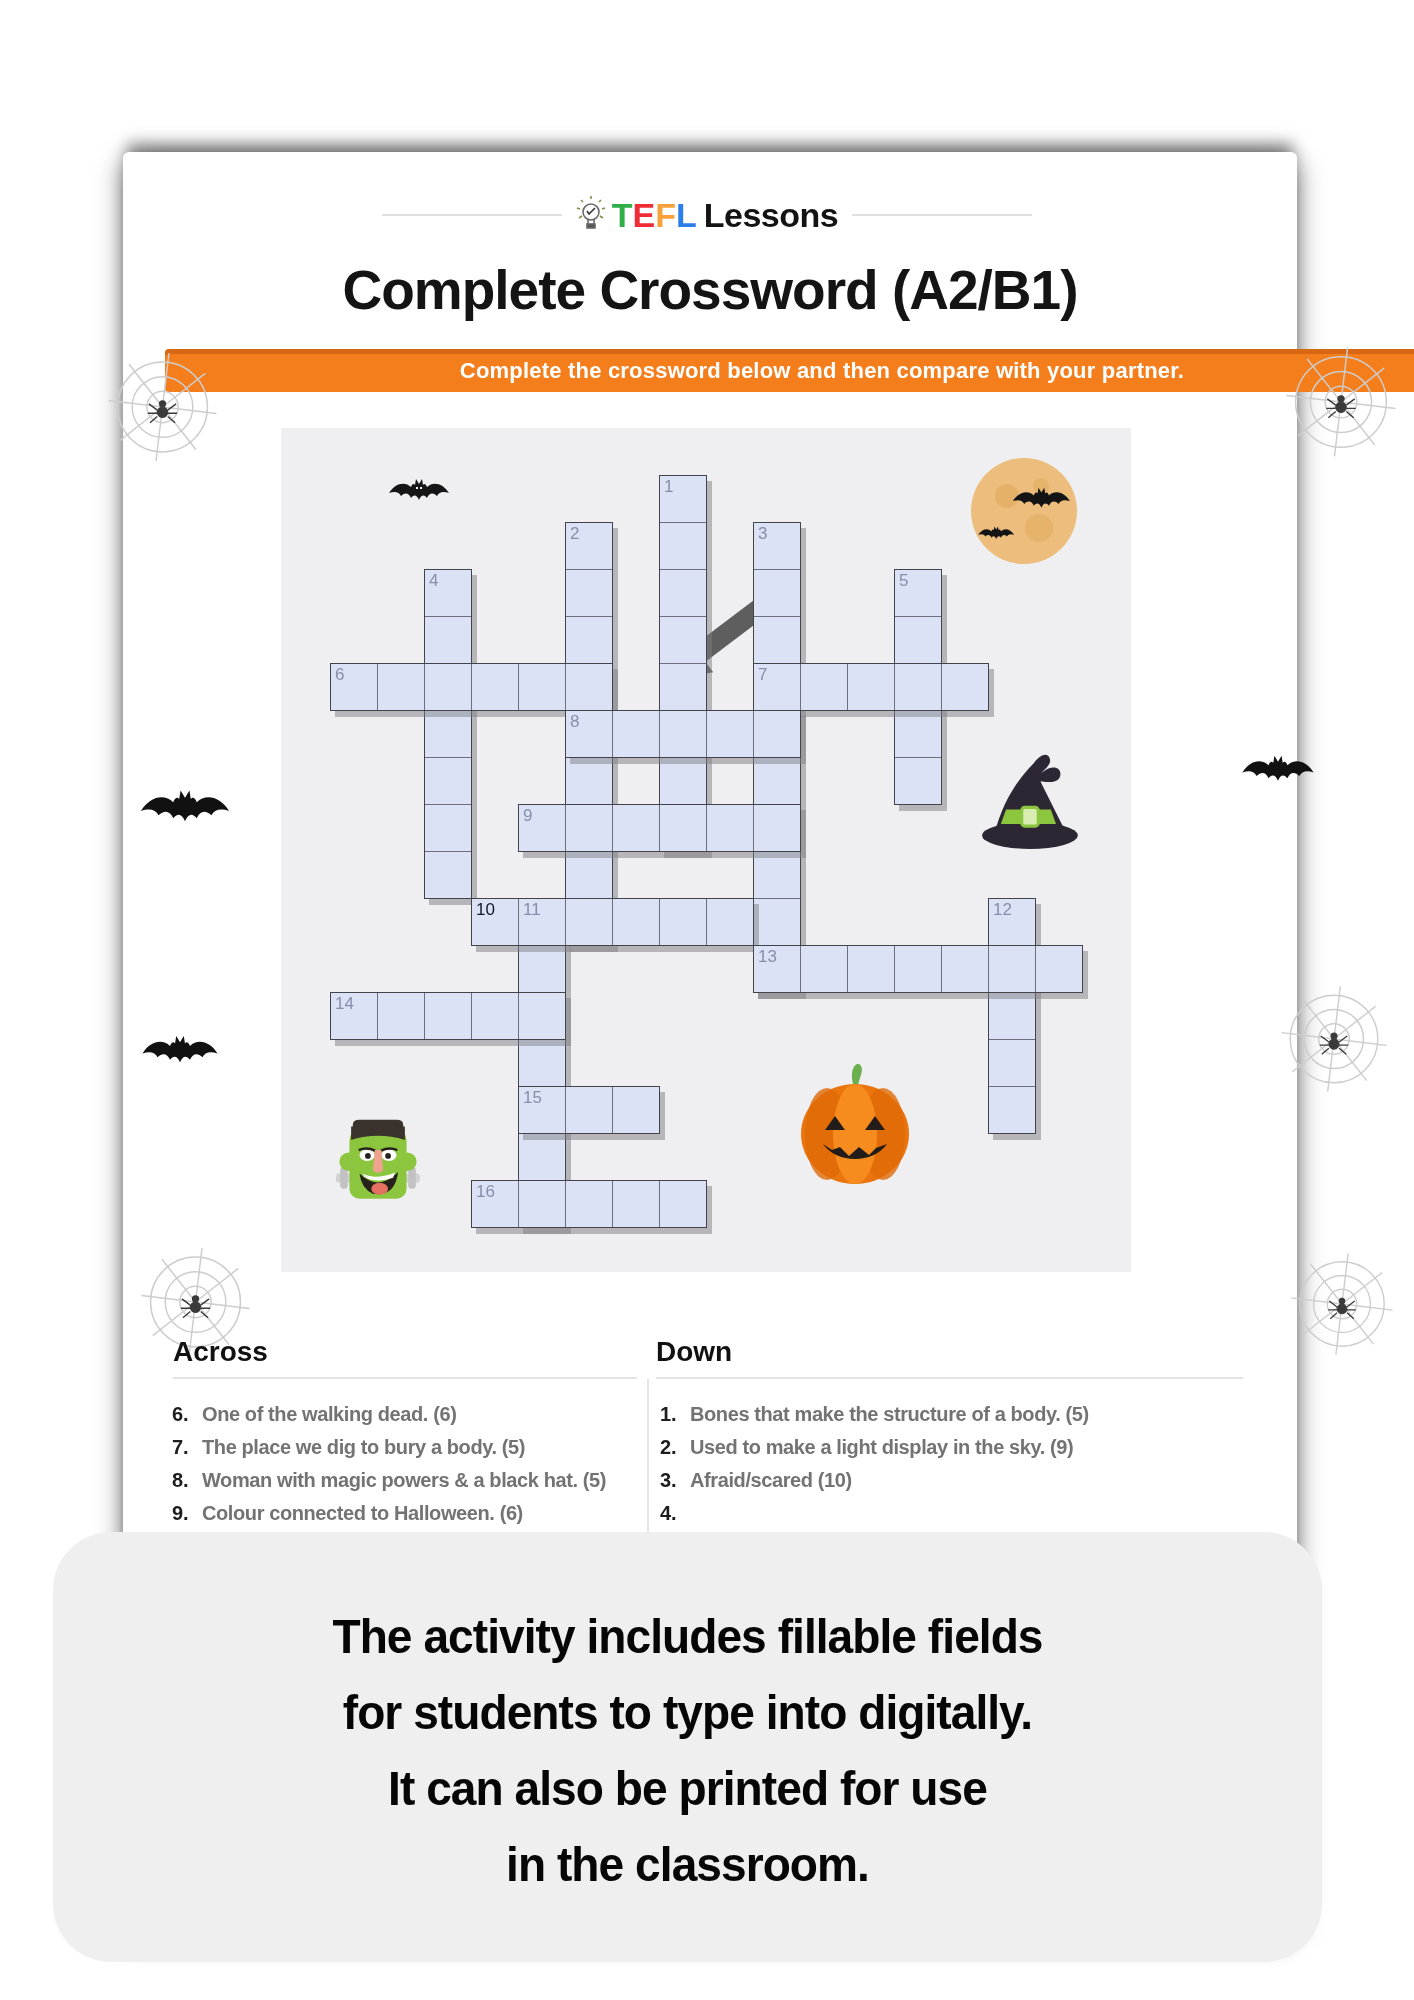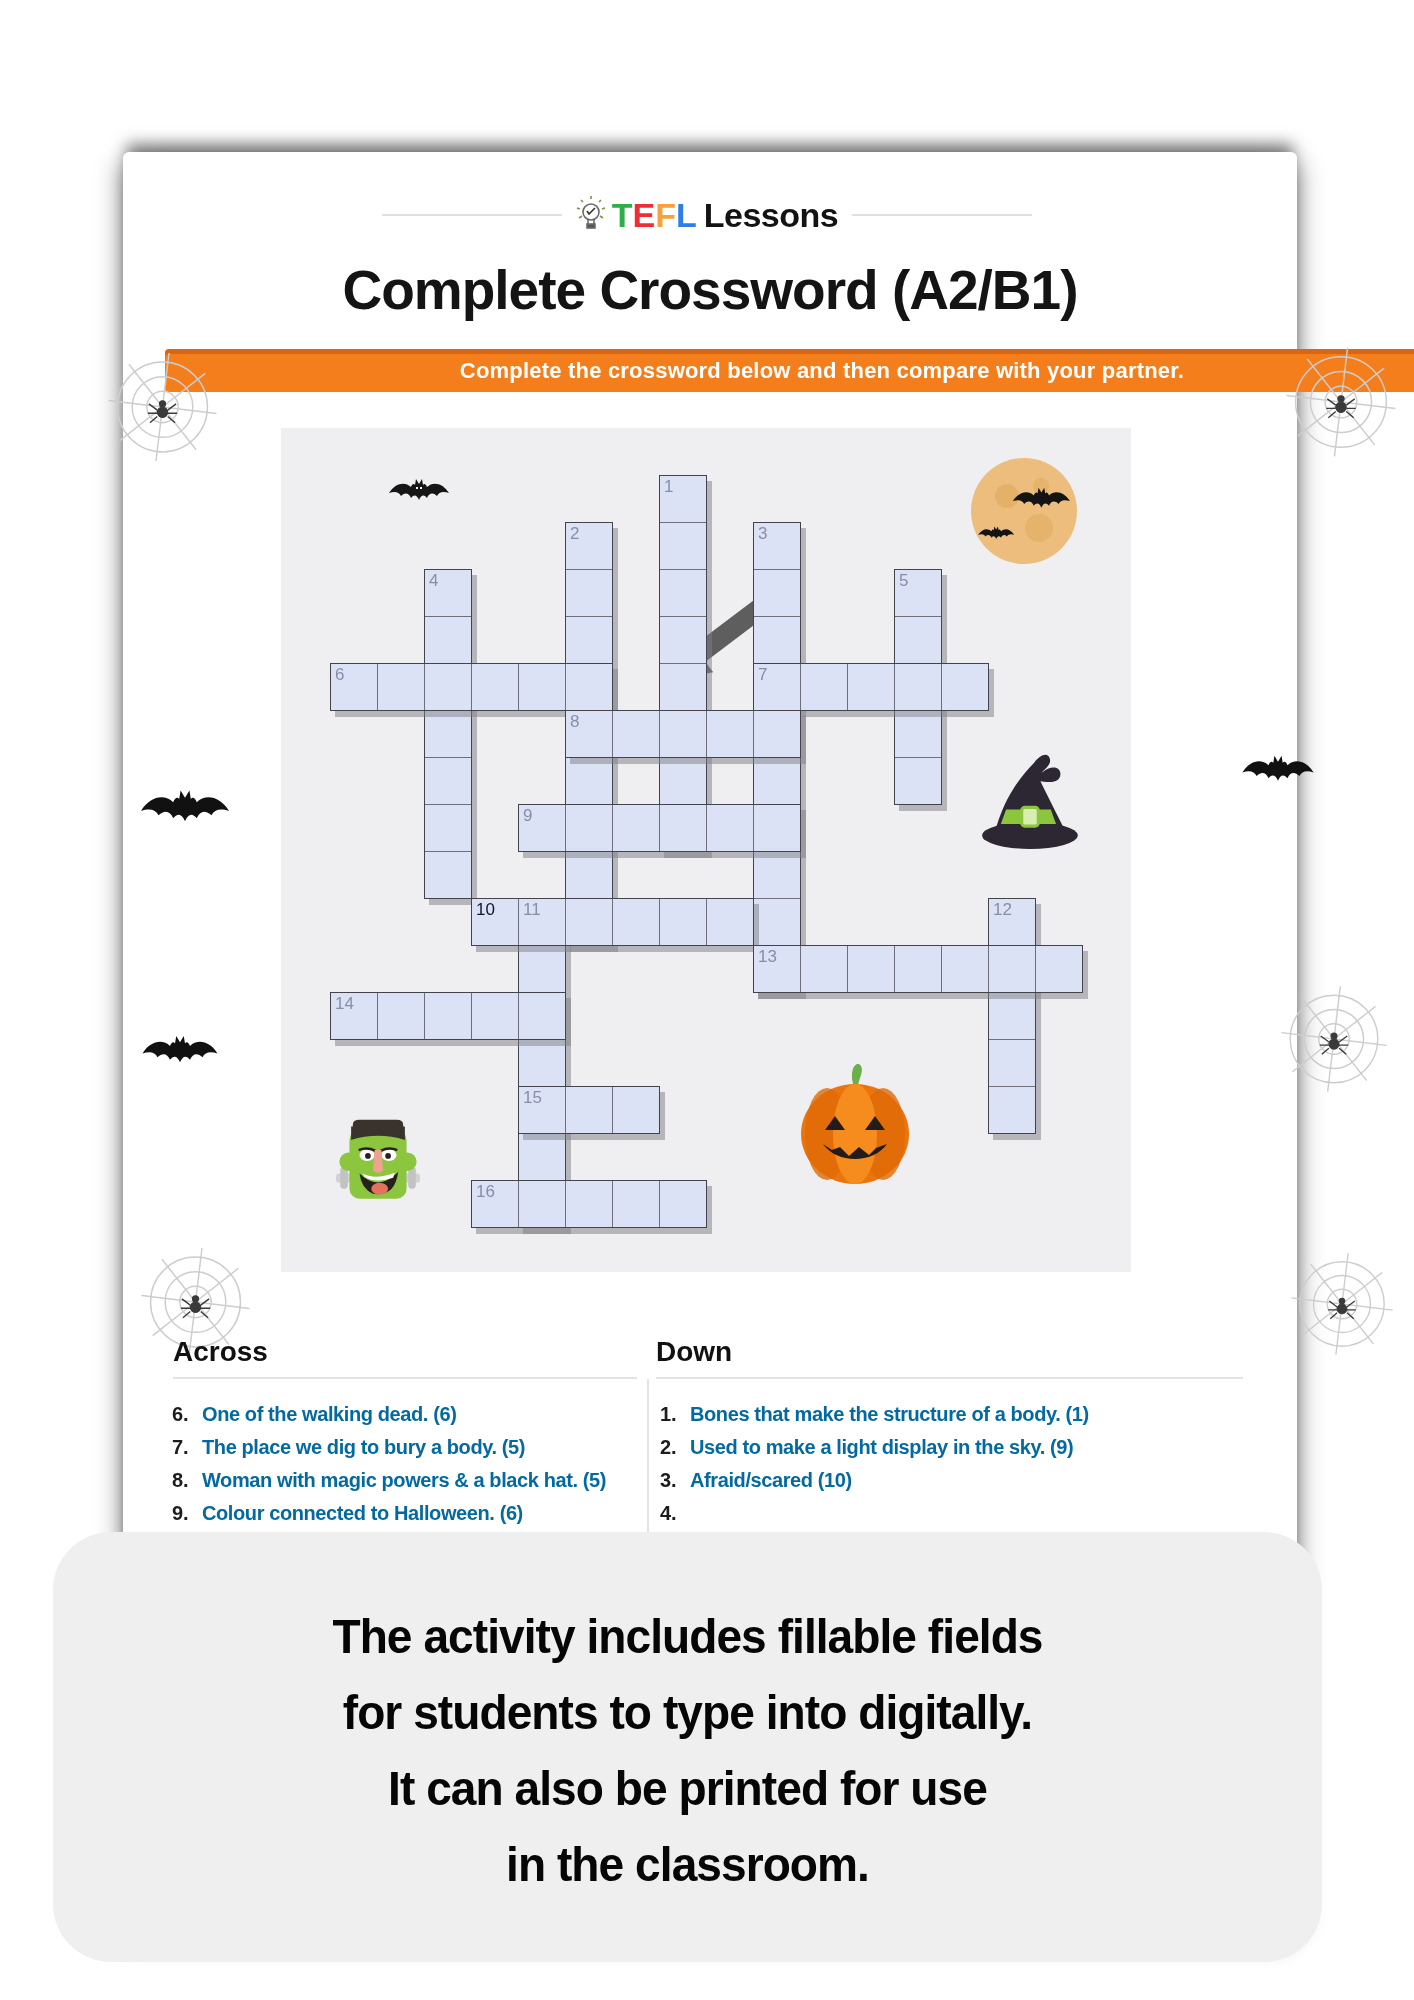--- a/index.html
+++ b/index.html
@@ -33,21 +33,21 @@
   .word{position:absolute;border:1.5px solid #43434c;box-shadow:5px 6px 0 rgba(125,125,132,.5);}
   .cellnum{position:absolute;font-size:17px;color:#868ea9;font-weight:400;pointer-events:none;}
 
   
   .clue-head{font-size:28px;font-weight:700;color:#111;}
   .rule-h{height:2px;background:#e4e4e4;}
   #clue-divider{left:647px;top:1379px;width:2px;height:154px;background:#e4e4e4;}
   .clue-col{display:flex;flex-direction:column;}
   .clue{height:33px;display:flex;align-items:center;}
   .cnum{font-size:20px;font-weight:700;color:#1d1d1d;width:30px;flex:none;}
-  .ctext{font-size:20px;font-weight:700;color:#0369a1;letter-spacing:-0.4px;}
+  .ctext{font-size:20px;font-weight:700;color:#737373;letter-spacing:-0.4px;}
 
   
   #overlay{left:53px;top:1532px;width:1269px;height:430px;background:#efeff0;border-radius:58px;}
   #overlay-text{position:absolute;left:0;top:66px;width:100%;text-align:center;
                 transform:scaleX(.94);}
   #overlay-text div{font-size:49px;line-height:76px;font-weight:700;color:#060606;letter-spacing:-1px;}
 
   svg{display:block;}
 </style>
 </head>
@@ -340,21 +340,21 @@
     </div>
   <div class="clue">
       <span class="cnum">9.</span>
       <span class="ctext">Colour connected to Halloween. (6)</span>
     </div>
 </div>
 
 <div class="abs clue-col" style="left:660px;top:1398px;width:600px">
   <div class="clue">
       <span class="cnum">1.</span>
-      <span class="ctext">Bones that make the structure of a body. (1)</span>
+      <span class="ctext">Bones that make the structure of a body. (5)</span>
     </div>
   <div class="clue">
       <span class="cnum">2.</span>
       <span class="ctext">Used to make a light display in the sky. (9)</span>
     </div>
   <div class="clue">
       <span class="cnum">3.</span>
       <span class="ctext">Afraid/scared (10)</span>
     </div>
   <div class="clue">

